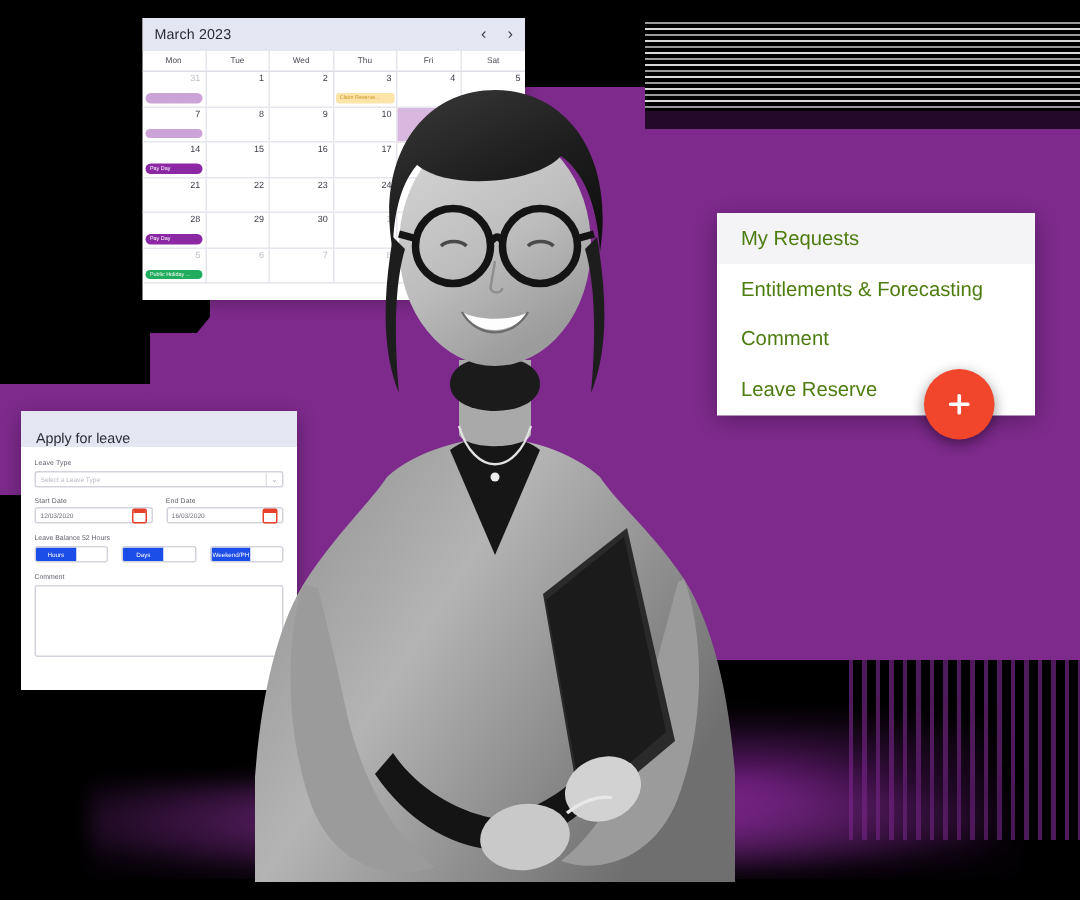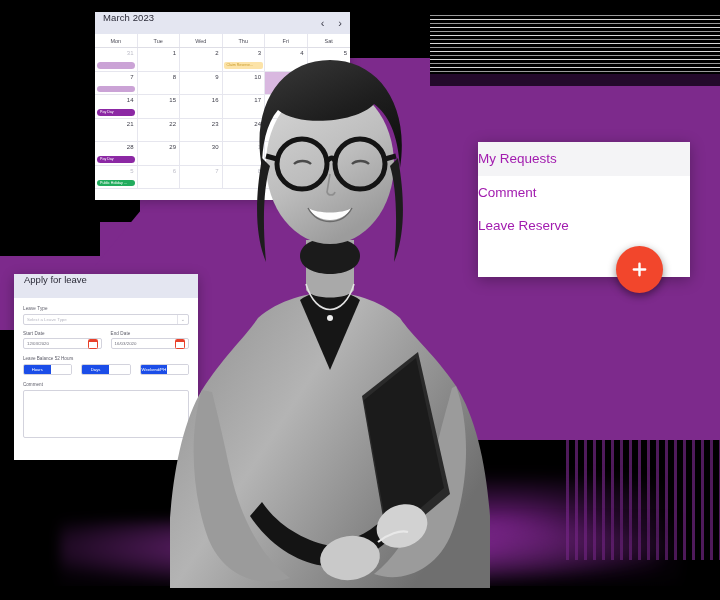--- a/index.html
+++ b/index.html
@@ -128,21 +128,21 @@
     position:absolute;
     left:95px;top:12px;
     width:255px;height:188px;
     background:#fff;
     overflow:hidden;
     box-shadow:0 2px 10px rgba(0,0,0,.25);
   }
   .cal-head{
     height:22px;
     background:#E4E6F1;
-    display:flex;
+    display:flex;align-items:center;
     padding:0 8px;
     box-sizing:border-box;
   }
   .cal-title{
     font-size:9.5px;color:#2b2b38;letter-spacing:.1px;
   }
   .cal-navs{margin-left:auto;display:flex;gap:14px;align-items:center;}
   .cal-nav{
     font-size:11px;color:#3a3a48;line-height:1;cursor:pointer;
   }
@@ -190,22 +190,22 @@
   .menu{
     position:absolute;
     left:478px;top:142px;
     width:212px;height:135px;
     background:#fff;
     box-shadow:0 3px 14px rgba(0,0,0,.3);
     overflow:hidden;
   }
   .menu-item{
     height:33.5px;display:flex;align-items:center;
-    box-sizing:border-box;
-    font-size:13.5px;color:#a21caf;
+    padding-left:16px;box-sizing:border-box;
+    font-size:13.5px;color:#4d7c0f;
     cursor:pointer;white-space:nowrap;
   }
   .menu-item.active{background:#F4F4F6;}
 
   
   .fab{
     position:absolute;left:616px;top:246px;
     width:47px;height:47px;border-radius:50%;
     background:#F2462C;
     box-shadow:0 3px 9px rgba(0,0,0,.45);
@@ -218,21 +218,21 @@
   .form{
     position:absolute;
     left:14px;top:274px;
     width:184px;height:186px;
     background:#fff;
     box-shadow:0 3px 12px rgba(0,0,0,.3);
     overflow:hidden;
   }
   .form-head{
     height:24px;background:#E4E6F1;
-    display:flex;align-items:flex-start;padding-left:10px;
+    display:flex;align-items:flex-end;padding-left:10px;
     box-sizing:border-box;
   }
   .form-head span{font-size:9.5px;color:#2b2b38;}
   .form-body{padding:8px 9px 0;box-sizing:border-box;}
   .lbl{font-size:4.6px;color:#60606c;margin-bottom:2.5px;letter-spacing:.1px;}
   .inp{
     height:11px;border:1px solid #d3d3dd;border-radius:2px;
     background:#fff;display:flex;align-items:center;
     padding:0 3px;box-sizing:border-box;
     font-size:4.4px;color:#b6b6c2;
@@ -426,20 +426,21 @@
           <div class="cal-num">9</div>
         </div>
         <div class="cal-cell muted">
           <div class="cal-num">10</div>
         </div>
       </div>
   </div>
 
   <div class="menu" id="menu">
       <div class="menu-item active">My Requests</div>
+      <div class="menu-item">Entitlements &amp; Forecasting</div>
       <div class="menu-item">Comment</div>
       <div class="menu-item">Leave Reserve</div>
     </div>
 
   <div class="fab">
     <svg width="17" height="17" viewBox="0 0 17 17">
       <rect x="7.3" y="1.6" width="2.4" height="13.8" rx="1.1" fill="#fff"></rect>
       <rect x="1.6" y="7.3" width="13.8" height="2.4" rx="1.1" fill="#fff"></rect>
     </svg>
   </div>

